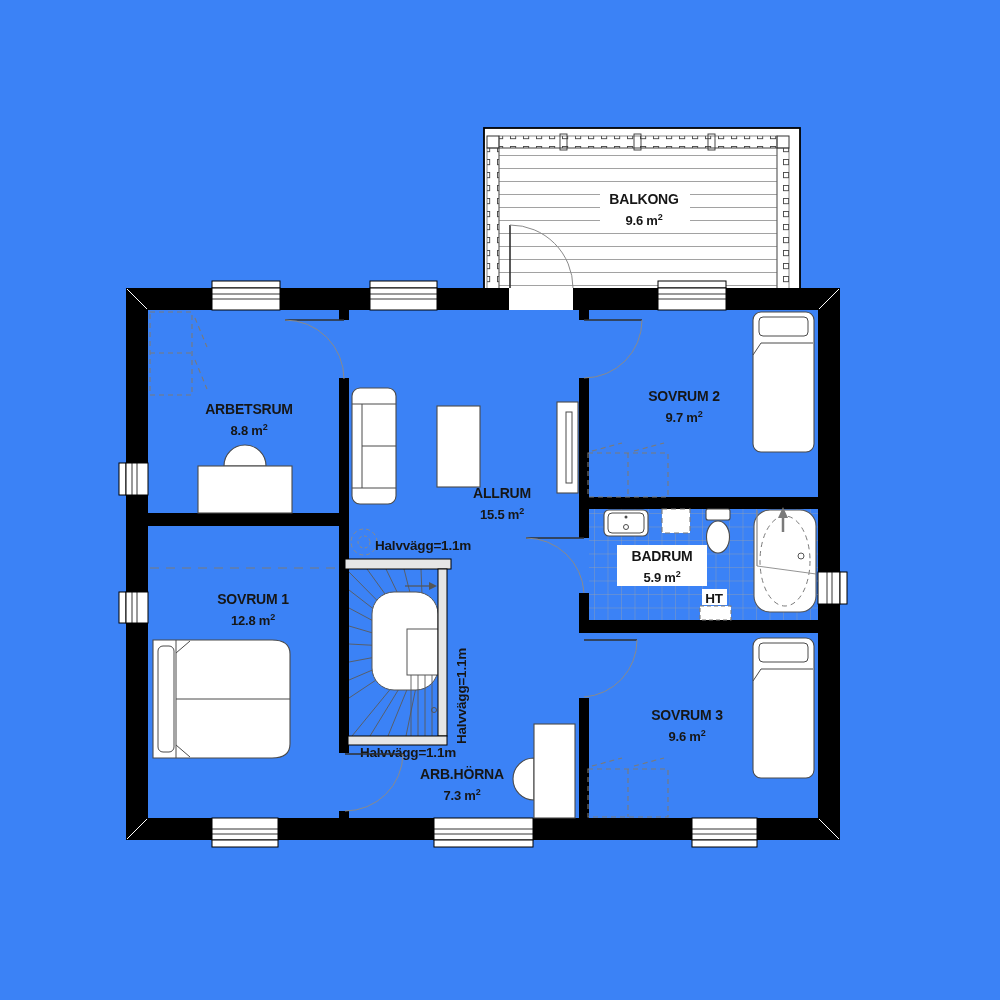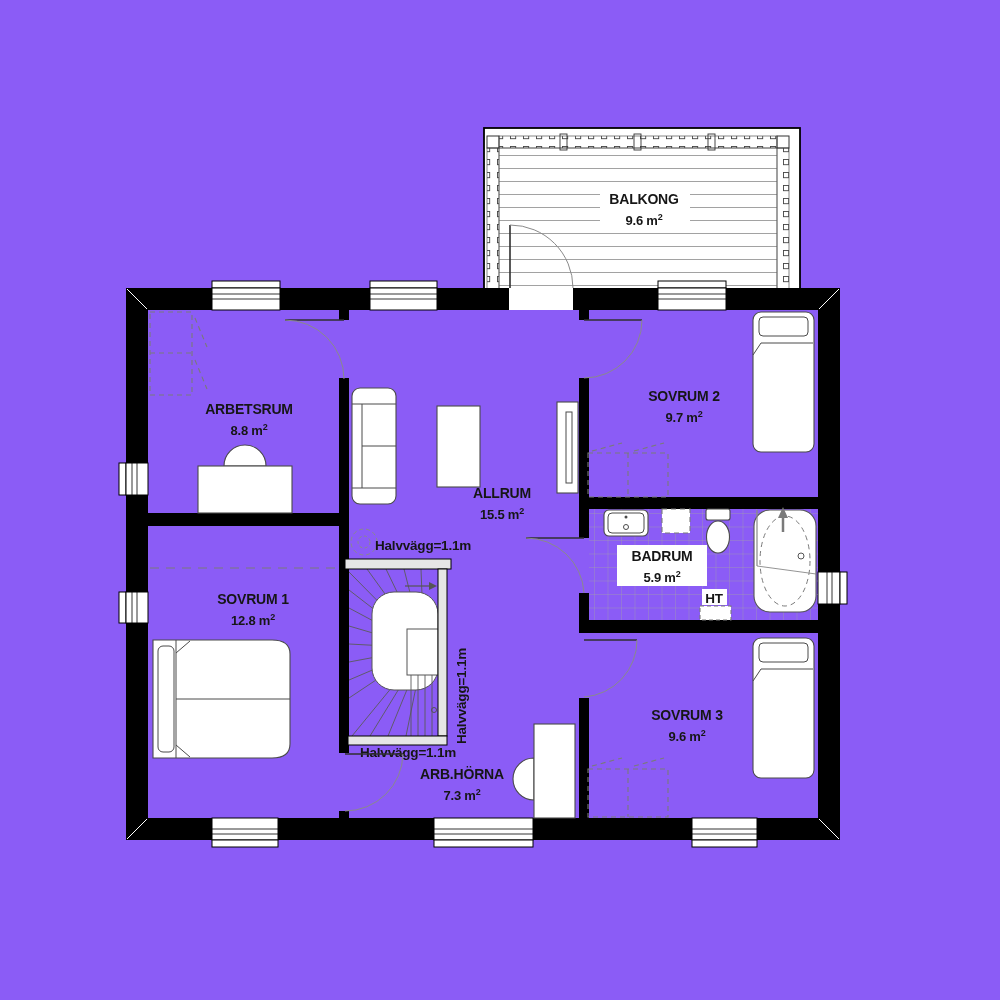--- a/index.html
+++ b/index.html
@@ -1,16 +1,16 @@
 <!DOCTYPE html>
 <html><head>
 <meta charset="utf-8">
 <style>
   html,body{margin:0;padding:0;background:#fff;}
-  .canvas{position:relative;width:1000px;height:1000px;background:#8b5cf6;overflow:hidden;}
+  .canvas{position:relative;width:1000px;height:1000px;background:#3b82f6;overflow:hidden;}
   svg{display:block;}
   svg text{font-family:"Liberation Sans",sans-serif;font-weight:bold;fill:#161616;letter-spacing:-0.2px;}
   .room{font-size:14px;}
   .area{font-size:13px;}
   .sup{font-size:9px;}
   .ann{font-size:13.5px;}
   .wall{fill:#000;stroke:none;}
   .halfwall{fill:#e6e6e6;stroke:#000;stroke-width:1;}
   .furn{fill:#ffffff;stroke:#4a4a4a;stroke-width:1.1;}
   .furnline{fill:none;stroke:#4a4a4a;stroke-width:1;}

